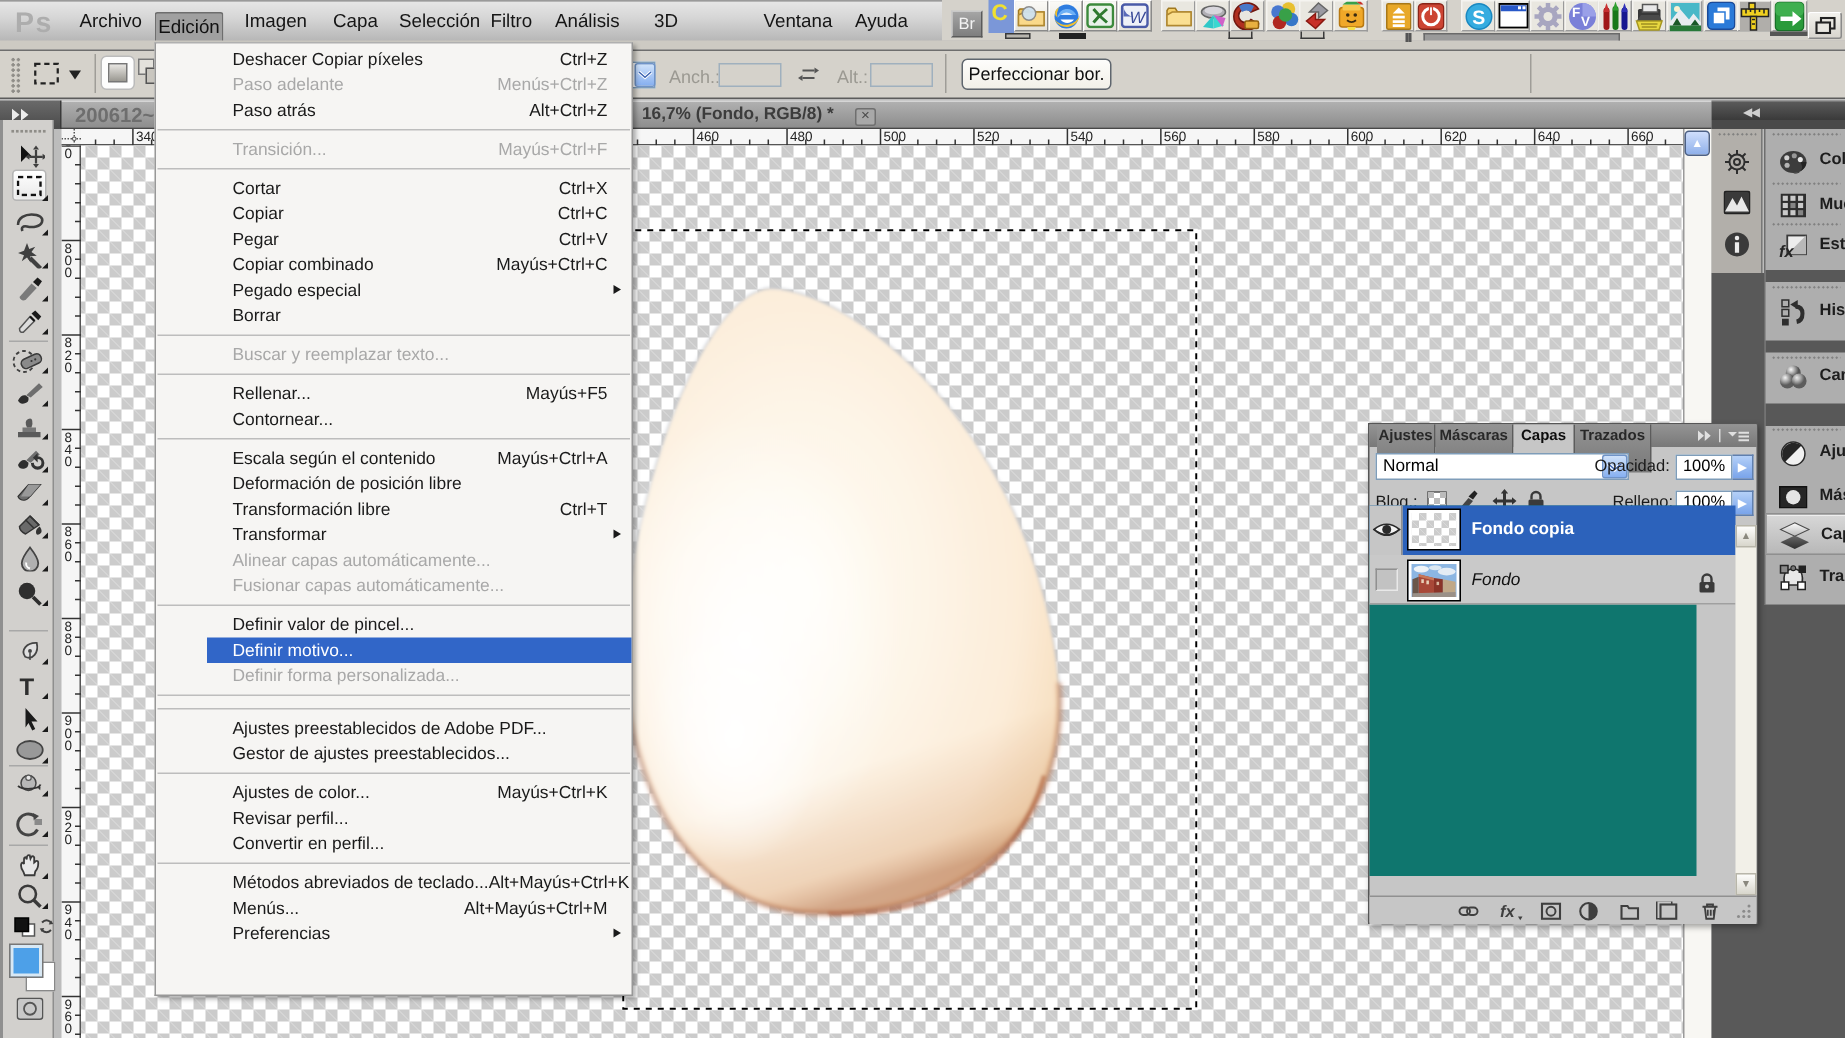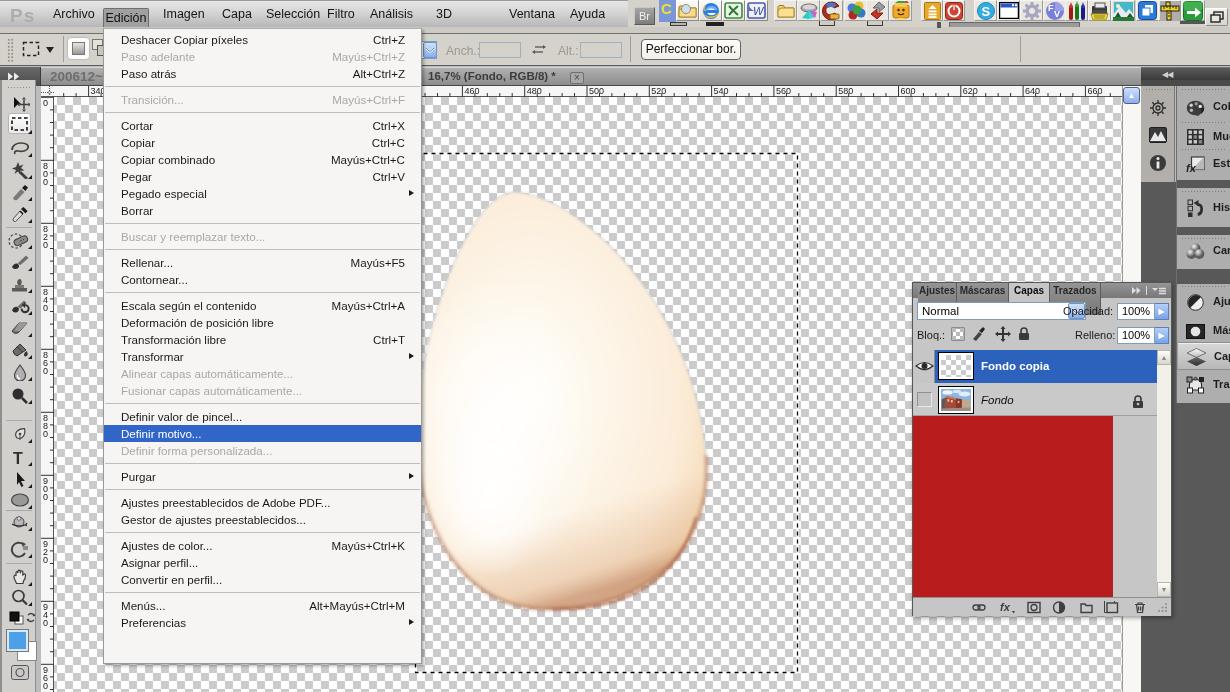--- a/index.html
+++ b/index.html
@@ -54,30 +54,30 @@
 #lpanel{left:912px;top:282px;width:260px;height:334px;background:#c6c6c6;border:1px solid #565656;box-shadow:1px 2px 4px rgba(0,0,0,.35);}
 #ltabs{position:absolute;left:0;top:0;width:258px;height:15px;background:linear-gradient(#8f8f8f,#747474);display:flex;}
 .ltab{height:32px;font-size:10px;font-weight:bold;color:#282828;text-align:center;line-height:16px;border-right:1px solid #5c5c5c;background:linear-gradient(#949494,#787878);}
 .ltab.active{background:#c6c6c6;color:#0d0d0d;}
 #lcontrols{position:absolute;left:0;top:15px;width:258px;height:66px;}
 #combo{position:absolute;left:4px;top:4px;width:169px;height:18px;background:#fff;border:1px solid #7f9db9;font-size:11.5px;color:#000;line-height:16px;padding-left:4px;}
 #comboarrow{position:absolute;right:0;top:0;width:17px;height:16px;background:linear-gradient(#cfe2fa,#86aff0);border:1px solid #6f93c8;border-radius:2px;}
 .pctfield{position:absolute;left:204px;width:38px;height:17px;background:#fff;border:1px solid #7f9db9;font-size:11px;color:#000;text-align:center;line-height:15px;}
 .pctbtn{position:absolute;left:242px;width:14px;height:17px;background:linear-gradient(#b4d0f8,#78a3ea);border:1px solid #5f7fae;border-left:none;color:#fff;font-size:8px;text-align:center;line-height:16px;}
 .plab{position:absolute;font-size:11px;color:#1a1a1a;}
-#llist{position:absolute;left:0;top:67px;width:200px;height:247px;background:#b91c1c;}
+#llist{position:absolute;left:0;top:54px;width:218px;height:247px;background:#0f766e;}
 #lrow1{position:absolute;left:0;top:0;width:244px;height:33px;background:#2c62bb;}
 #lrow2{position:absolute;left:0;top:33px;width:244px;height:33px;background:#c9c9c9;border-bottom:1px solid #a0a0a0;}
 #lscroll{position:absolute;left:244px;top:67px;width:14px;height:247px;background:#f2f0e8;}
 .lsbtn{position:absolute;left:0;width:14px;height:15px;background:linear-gradient(#fdfdfb,#d8d6cc);border:1px solid #b8b6aa;color:#8a887e;font-size:7px;text-align:center;line-height:13px;}
 #lbottom{position:absolute;left:0;top:314px;width:258px;height:19px;background:#c6c6c6;border-top:1px solid #909090;}
 .thumb{position:absolute;left:26px;width:34px;height:26px;border:2px solid #fff;outline:1px solid #000;}
 
 #menupop{left:103px;top:28px;width:319px;height:636px;background:#f6f5f3;border:1px solid #989898;border-top:1px solid #b0b0b0;box-shadow:2px 2px 3px rgba(0,0,0,.3);z-index:50;}
-.mi{position:relative;height:17px;line-height:17px;font-size:11.6px;color:#1a1a1a;padding-left:17px;padding-right:16px;display:flex;justify-content:space-between;white-space:nowrap;}
+.mi{position:relative;height:17px;line-height:17px;font-size:11.6px;color:#1a1a1a;padding-left:17px;padding-right:16px;display:flex;justify-content:space-between;white-space:nowrap;margin-left:34px;}
 .mi .sc{color:#1a1a1a;}
 .mi.dis,.mi.dis .sc{color:#a8a8a8;}
 .mi.hl{background:#3166c8;color:#fff;}
 .msep{height:9px;position:relative;}
 .msep:after{content:"";position:absolute;left:1px;right:1px;top:4px;height:1px;background:#bdbdbd;}
 .sub:after{content:"";position:absolute;right:7px;top:5px;border-left:5px solid #1a1a1a;border-top:3.5px solid transparent;border-bottom:3.5px solid transparent;}
 </style></head>
 <body>
 <div id="page">
 <div class="abs" id="titlebar"></div>
@@ -980,52 +980,52 @@
             <circle cx="5.5" cy="5.5" r="1"></circle>
             <circle cx="5.5" cy="9" r="1"></circle>
             <circle cx="2" cy="9" r="1"></circle>
           </g>
         </svg>
 </div>
 </div>
 <div class="abs" id="menupop">
 <div style="height:2px"></div>
 <div class="mi">Deshacer Copiar píxeles<span class="sc">Ctrl+Z</span></div>
-<div class="mi dis">Paso adelante<span class="sc">Mayús+Ctrl+Z</span></div>
+<div class="mi dis">Paso adelante<span class="sc">Menús+Ctrl+Z</span></div>
 <div class="mi">Paso atrás<span class="sc">Alt+Ctrl+Z</span></div>
 <div class="msep"></div>
 <div class="mi dis">Transición...<span class="sc">Mayús+Ctrl+F</span></div>
 <div class="msep"></div>
 <div class="mi">Cortar<span class="sc">Ctrl+X</span></div>
 <div class="mi">Copiar<span class="sc">Ctrl+C</span></div>
+<div class="mi">Pegar<span class="sc">Ctrl+V</span></div>
 <div class="mi">Copiar combinado<span class="sc">Mayús+Ctrl+C</span></div>
-<div class="mi">Pegar<span class="sc">Ctrl+V</span></div>
 <div class="mi sub">Pegado especial</div>
 <div class="mi">Borrar</div>
 <div class="msep"></div>
 <div class="mi dis">Buscar y reemplazar texto...</div>
 <div class="msep"></div>
 <div class="mi">Rellenar...<span class="sc">Mayús+F5</span></div>
 <div class="mi">Contornear...</div>
 <div class="msep"></div>
 <div class="mi">Escala según el contenido<span class="sc">Mayús+Ctrl+A</span></div>
 <div class="mi">Deformación de posición libre</div>
 <div class="mi">Transformación libre<span class="sc">Ctrl+T</span></div>
 <div class="mi sub">Transformar</div>
 <div class="mi dis">Alinear capas automáticamente...</div>
 <div class="mi dis">Fusionar capas automáticamente...</div>
 <div class="msep"></div>
 <div class="mi">Definir valor de pincel...</div>
 <div class="mi hl">Definir motivo...</div>
 <div class="mi dis">Definir forma personalizada...</div>
 <div class="msep"></div>
-<div class="mi sub">Purgar</div>
 <div class="msep"></div>
 <div class="mi">Ajustes preestablecidos de Adobe PDF...</div>
 <div class="mi">Gestor de ajustes preestablecidos...</div>
 <div class="msep"></div>
 <div class="mi">Ajustes de color...<span class="sc">Mayús+Ctrl+K</span></div>
-<div class="mi">Asignar perfil...</div>
+<div class="mi">Revisar perfil...</div>
 <div class="mi">Convertir en perfil...</div>
 <div class="msep"></div>
+<div class="mi">Métodos abreviados de teclado...<span class="sc">Alt+Mayús+Ctrl+K</span></div>
 <div class="mi">Menús...<span class="sc">Alt+Mayús+Ctrl+M</span></div>
 <div class="mi sub">Preferencias</div>
 </div>
 </div>
 </body></html>

